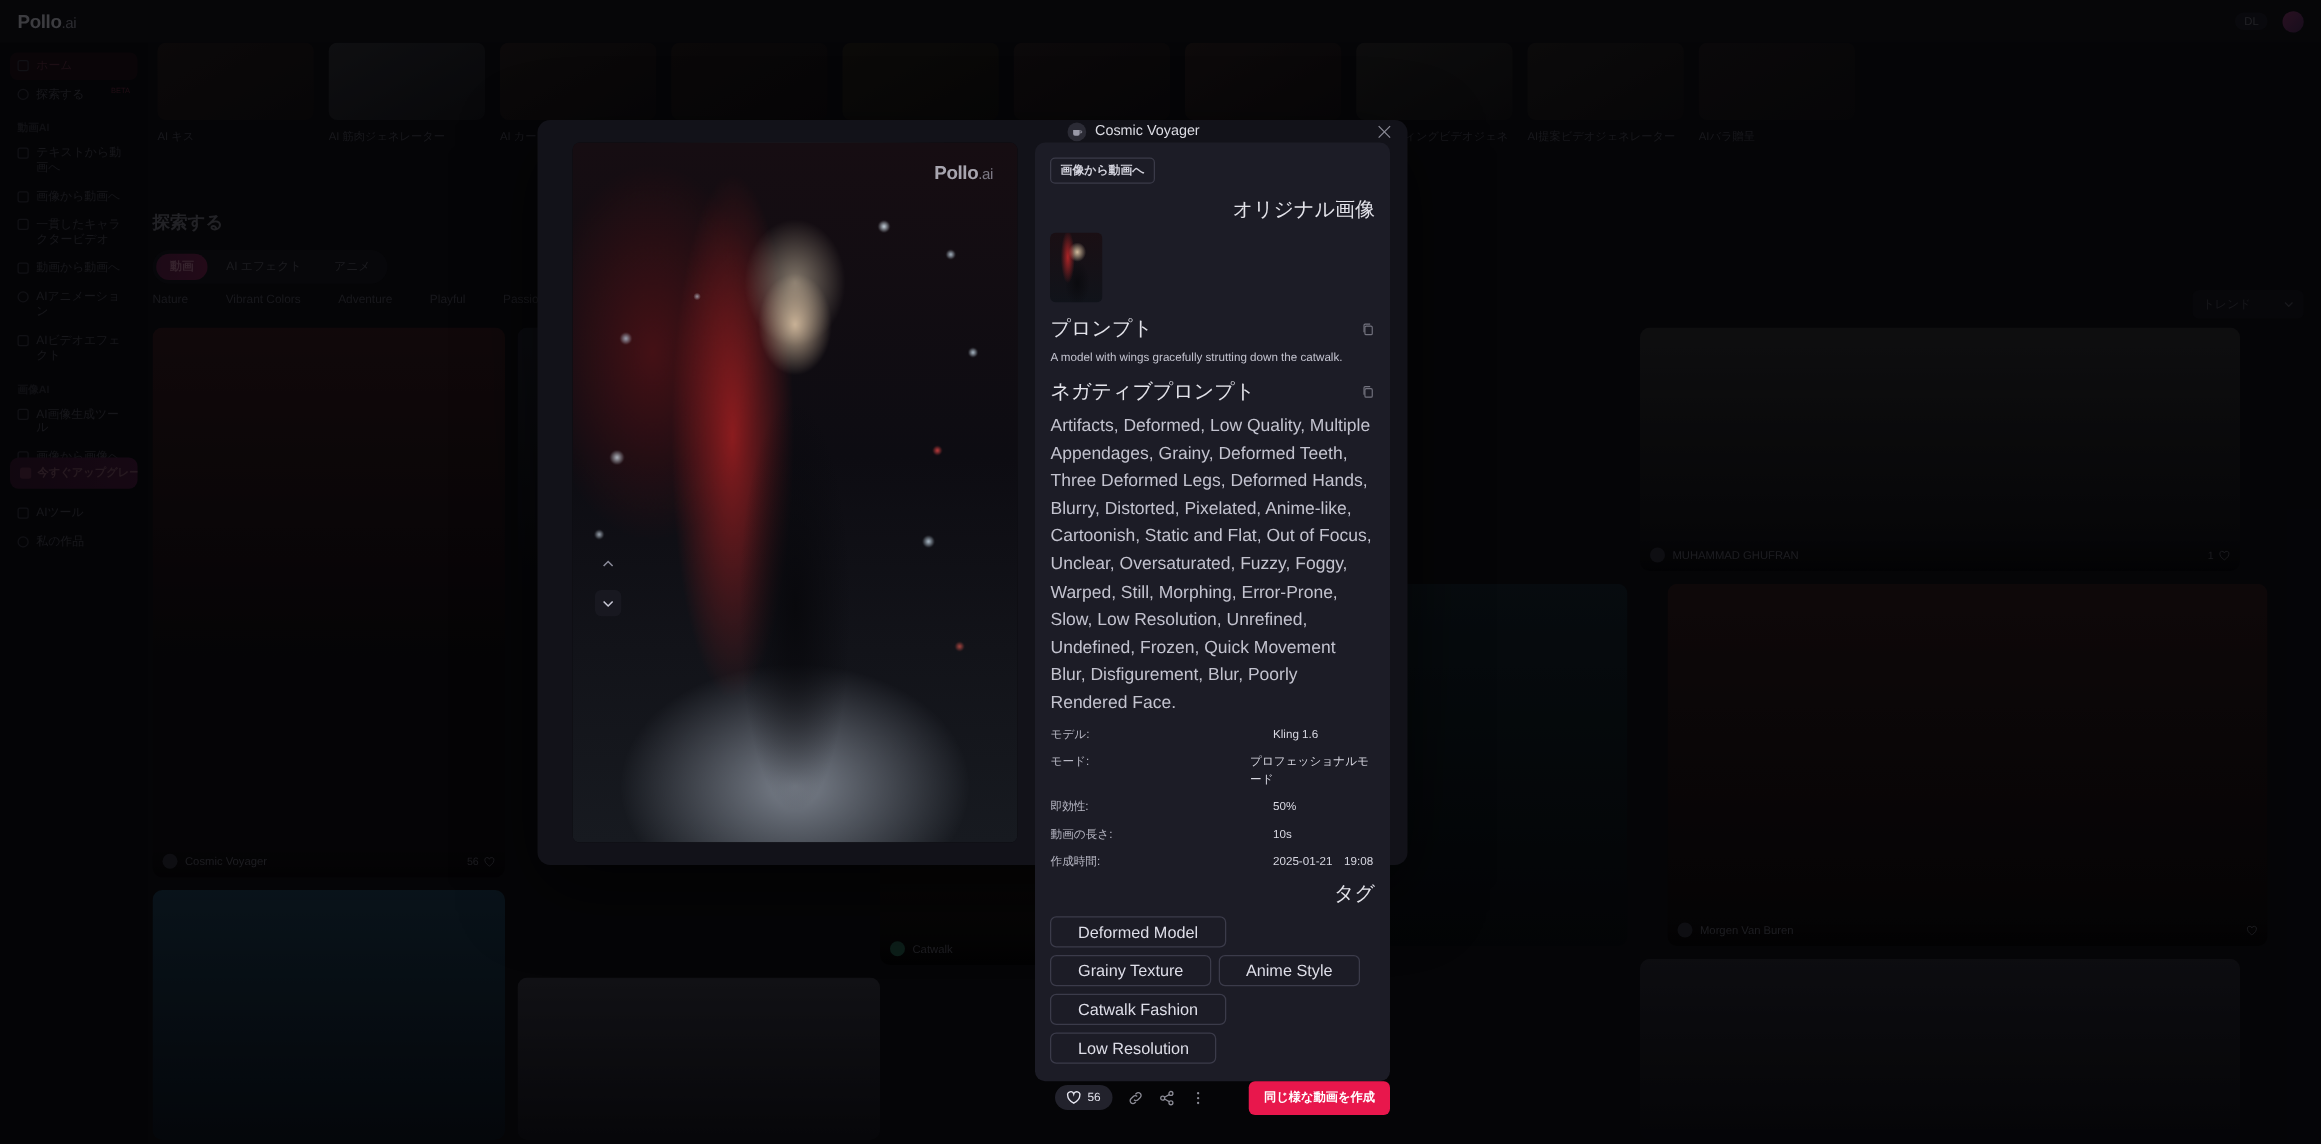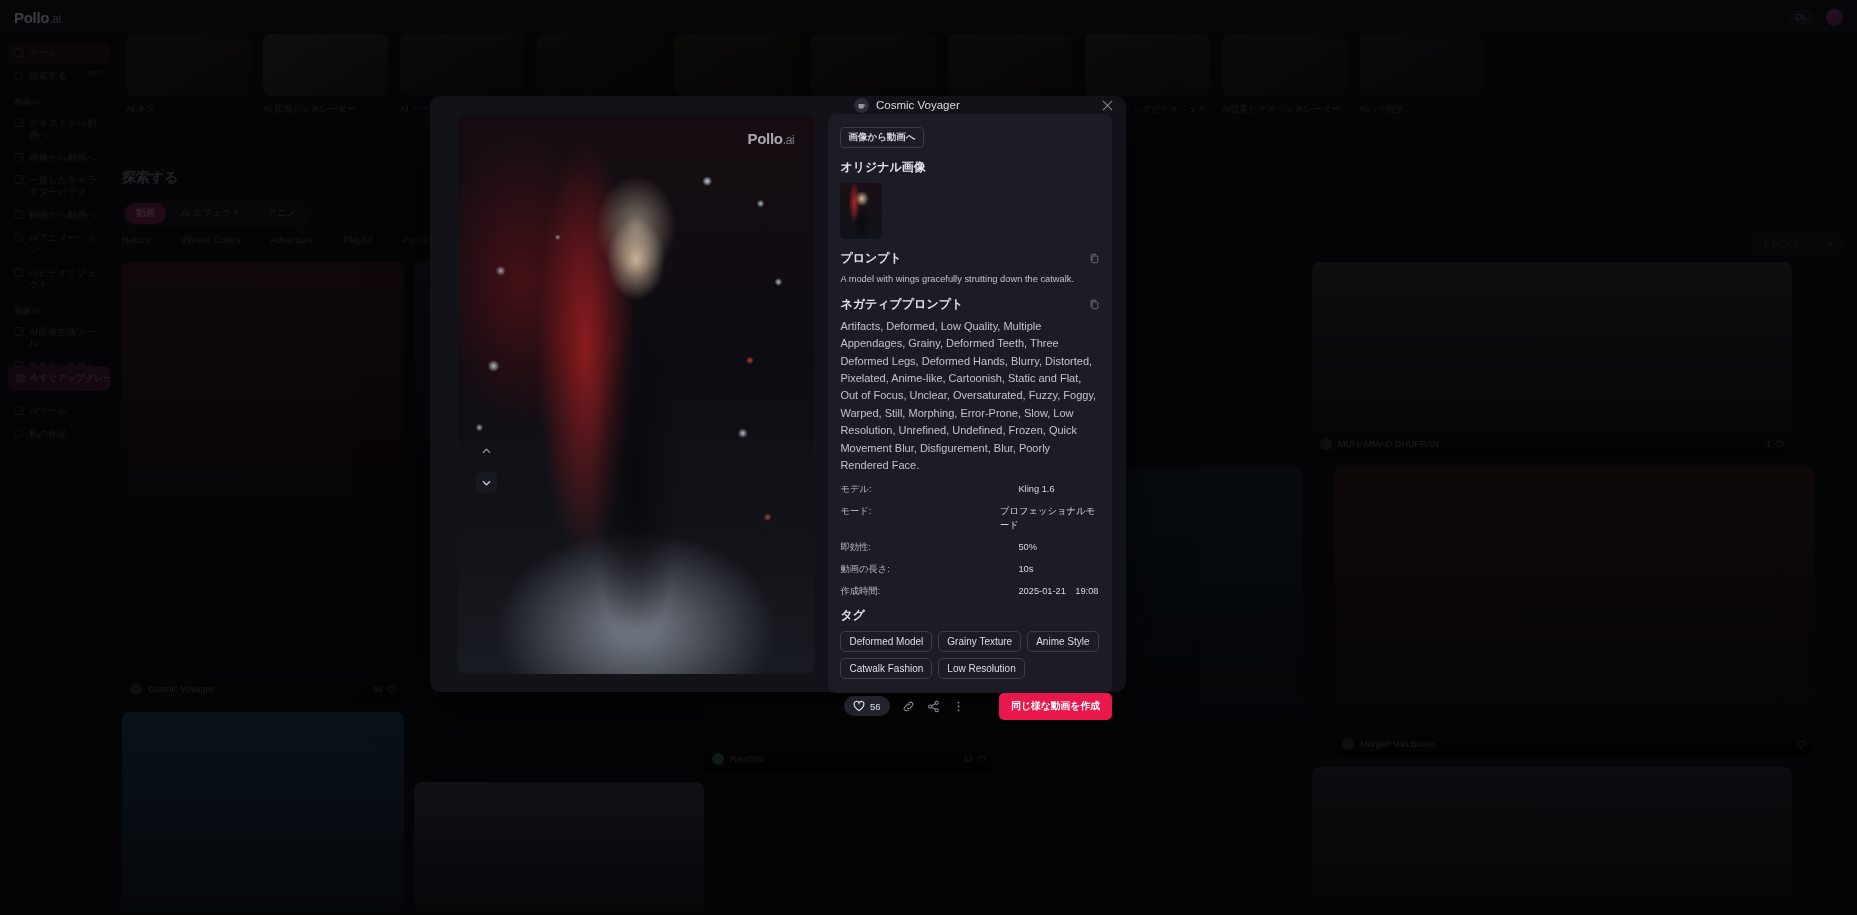--- a/index.html
+++ b/index.html
@@ -157,40 +157,40 @@
 
   
   .info-col { width: 296px; display: flex; flex-direction: column; }
   .info-card {
     background: #1c1c26; border-radius: 8px; padding: 12px 12px 14px 12px;
   }
   .mode-chip {
     display: inline-block; border: 1px solid #3a3a48; border-radius: 4px;
     padding: 3px 7px; font-size: 9.5px; color: #d4d4de; font-weight: 600;
   }
-  .sec-title { font-size: 12px; font-weight: 700; color: #e3e3ea; margin: 11px 0 7px 0; }
+  .sec-title { font-size: 16px; font-weight: 400; color: #e3e3ea; margin: 11px 0 7px 0; text-align: right; }
   .orig-thumb {
     width: 42px; height: 56px; border-radius: 5px; overflow: hidden; position: relative;
     background: #0c0c12;
   }
   .row-head { display: flex; align-items: center; }
   .copy-ico { margin-left: auto; width: 11px; height: 11px; opacity: .55; }
   .ptext { font-size: 9.3px; color: #c3c3cf; line-height: 1.5; }
-  .ntext { font-size: 11px; color: #c3c3cf; line-height: 1.58; }
+  .ntext { font-size: 14px; color: #c3c3cf; line-height: 1.58; }
   .meta { margin-top: 9px; }
   .meta-row {
     display: flex; font-size: 9.3px; color: #c9c9d4; margin-bottom: 8px; line-height: 1.5; gap: 28px;
   }
   .meta-k { width: 150px; color: #b9b9c6; }
   .meta-v { color: #d8d8e2; }
   .meta-row.stacked { flex-direction: row; }
   .tags { display: flex; flex-wrap: wrap; gap: 6px; margin-top: 2px; }
   .tag {
-    border: 1px solid #3b3b4a; border-radius: 5px; padding: 4px 8px;
-    font-size: 10px; color: #dedee8;
+    border: 1px solid #3b3b4a; border-radius: 5px; padding: 4px 21px;
+    font-size: 13px; color: #dedee8;
   }
 
   
   .modal-foot {
     height: 48px; display: flex; align-items: center;
     padding: 0 14px 0 0; margin-left: 414px;
   }
   .like-pill {
     display: flex; align-items: center; gap: 5px;
     background: #22222c; border-radius: 12px; padding: 4px 9px;
@@ -401,21 +401,21 @@
                   <path d="M6 10.5S1.2 7.6 1.2 4.5A2.4 2.4 0 0 1 6 3.2 2.4 2.4 0 0 1 10.8 4.5C10.8 7.6 6 10.5 6 10.5z" fill="none" stroke="#46464e" stroke-width="1"></path>
                 </svg>
             </span>
           </div>
         </div>
 
         <div class="gcard" style="left:582px;top:320px;width:290px;height:190px;">
           <div class="ph" style="background:linear-gradient(180deg,#1e1814,#0a0908)"></div>
           <div class="gcap">
             <span class="gav" style="background:#1d4a3c"></span>
-            <span>Random</span>
+            <span>Catwalk</span>
             <span class="glike">
               <span>12</span>
               <svg width="9" height="9" viewBox="0 0 12 12">
                   <path d="M6 10.5S1.2 7.6 1.2 4.5A2.4 2.4 0 0 1 6 3.2 2.4 2.4 0 0 1 10.8 4.5C10.8 7.6 6 10.5 6 10.5z" fill="none" stroke="#46464e" stroke-width="1"></path>
                 </svg>
             </span>
           </div>
         </div>
 
         <div class="gcard" style="left:0;top:450px;width:282px;height:200px;">

